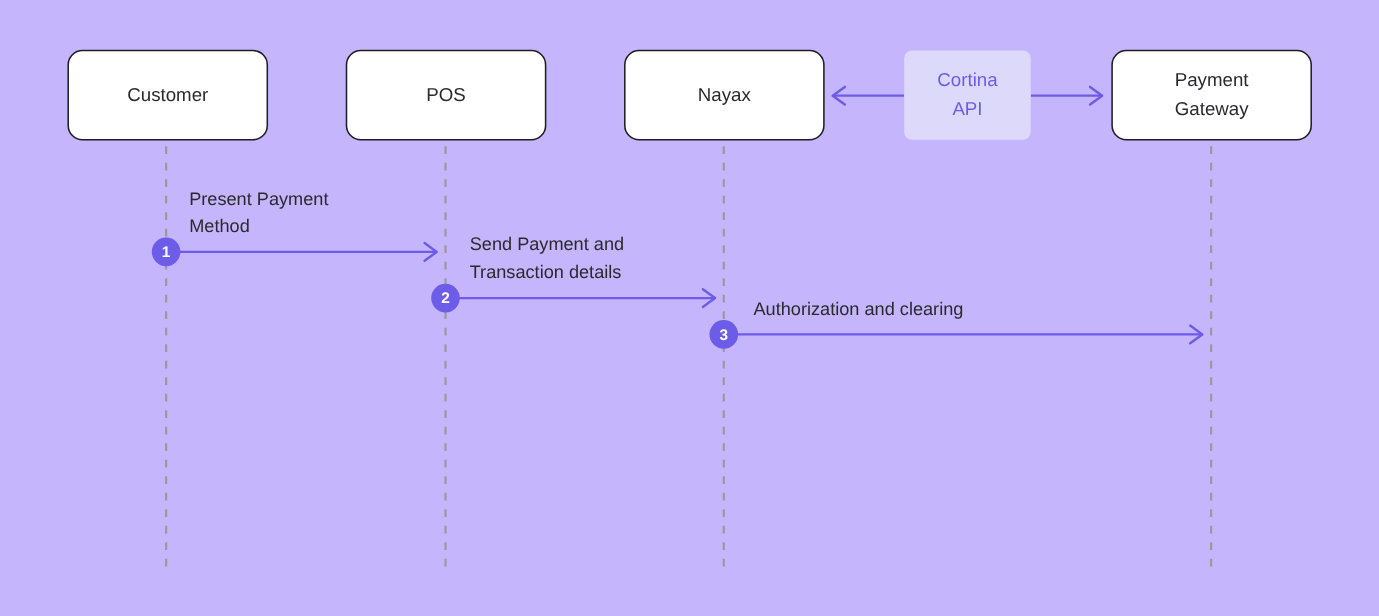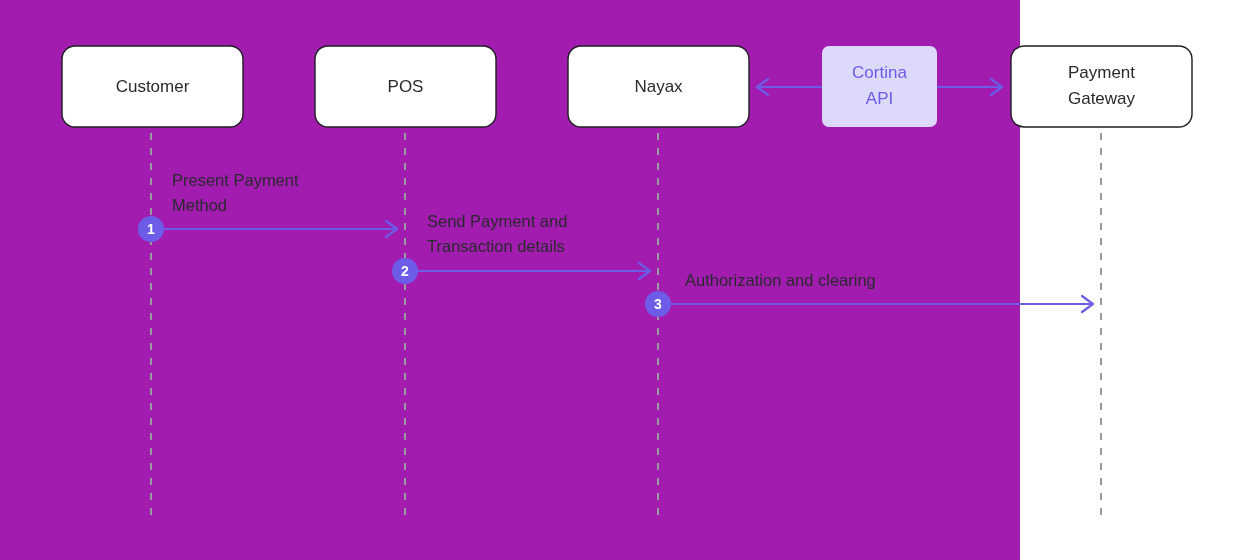--- a/index.html
+++ b/index.html
@@ -8,23 +8,23 @@
     background: #ffffff;
   }
   body {
     width: 1254px;
     height: 560px;
     overflow: hidden;
     font-family: "Liberation Sans", sans-serif;
   }
   #diagram-root {
     position: relative;
-    width: 1020px;
+    width: 1254px;
     height: 560px;
-    background: #a21caf;
+    background: #c4b5fd;
     text-decoration: underline;
   }
   svg#sequence-diagram {
     display: block;
     width: 1254px;
     height: 560px;
   }
   .actor-box-rect {
     fill: #ffffff;
     stroke: #1f1f23;

